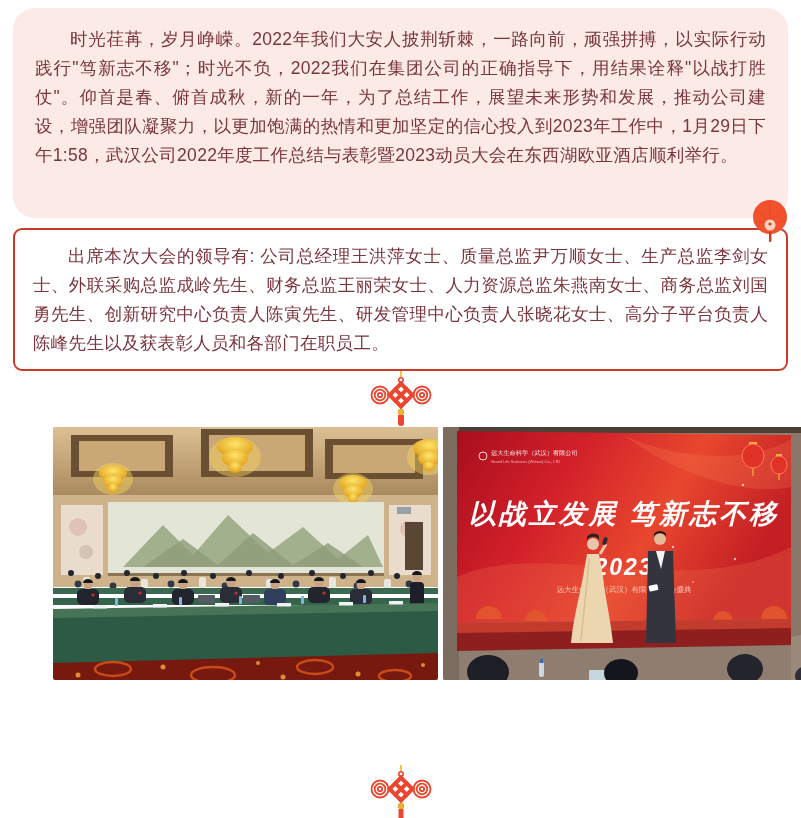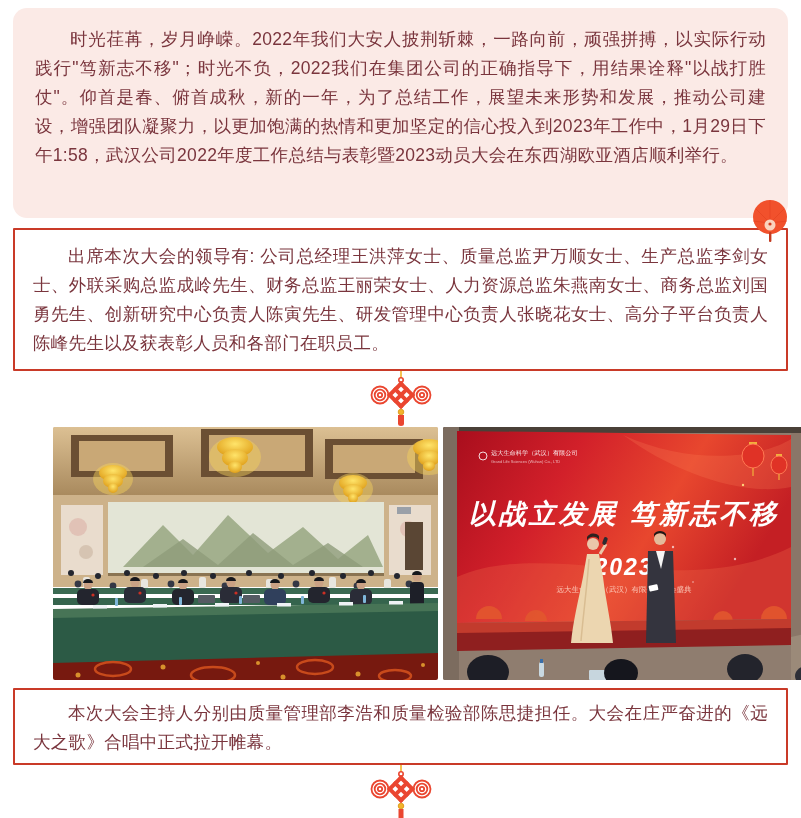--- a/index.html
+++ b/index.html
@@ -6,26 +6,26 @@
   .page{
     position:relative;width:801px;height:818px;overflow:hidden;background:#ffffff;
     font-family:"Liberation Sans","DejaVu Sans",sans-serif;
   }
   .para{
     margin:0;color:#7a353d;font-size:17.5px;line-height:29px;
     text-align:justify;text-indent:2em;letter-spacing:0.3px;
   }
   .intro-block{
     position:absolute;left:13px;top:8px;width:775px;height:210px;
-    background:#fbeae6;border-radius:14px;box-sizing:border-box;
+    background:#fbeae6;border-radius:22px;box-sizing:border-box;
     padding:17px 22px;
   }
   .bordered-box{
     position:absolute;left:13px;width:775px;box-sizing:border-box;
-    background:#ffffff;border:2px solid #c93a28;border-radius:1px;
+    background:#ffffff;border:2px solid #c93a28;border-radius:9px;
   }
   .attendees-box{top:228px;height:143px;padding:12px 18px;}
   .hosts-box{top:688px;height:77px;padding:9px 18px;}
   .fan{position:absolute;top:-31px;right:-4px;width:40px;height:46px;}
   .knot-row{position:absolute;left:0;width:801px;display:flex;justify-content:center;}
   .knot-top{top:371px;height:56px;}
   .knot-bottom{top:765px;height:56px;}
   .photos-row{position:absolute;left:13px;top:427px;width:775px;display:flex;gap:5px;padding-left:40px;}
   .photo{display:block;border-radius:2px;}
   .slogan-text{font-weight:bold;font-style:italic;}
@@ -344,23 +344,20 @@
         <rect x="96" y="235" width="5" height="15" rx="2" fill="#cfe3ee" opacity="0.9"></rect>
           <rect x="97" y="232" width="3" height="4" fill="#3a6ea8"></rect>
         <rect x="146" y="243" width="19" height="10" rx="1" fill="#c7d6de"></rect>
         <ellipse cx="178" cy="246" rx="17" ry="14" fill="#15161d"></ellipse>
         <ellipse cx="302" cy="242" rx="18" ry="15" fill="#23242c"></ellipse>
         <ellipse cx="367" cy="249" rx="15" ry="11" fill="#2e2f37"></ellipse>
       </g>
     </svg>
   </div>
 
-  <section class="bordered-box hosts-box">
-    <p class="para">本次大会主持人分别由质量管理部李浩和质量检验部陈思捷担任。大会在庄严奋进的《远大之歌》合唱中正式拉开帷幕。</p>
-  </section>
 
   <div class="knot-row knot-bottom">
     <svg width="64" height="56" viewBox="0 0 64 56">
       <rect x="31.2" y="0" width="1.6" height="7" fill="#f3b42b"></rect>
       <circle cx="32" cy="9" r="2.2" fill="none" stroke="#ea4630" stroke-width="1.6"></circle>
       <g fill="none" stroke="#ea4630" stroke-width="1.8">
         <circle cx="11" cy="24" r="8.5"></circle>
           <circle cx="11" cy="24" r="5.3"></circle>
           <circle cx="11" cy="24" r="2.2"></circle>
         <circle cx="53" cy="24" r="8.5"></circle>

